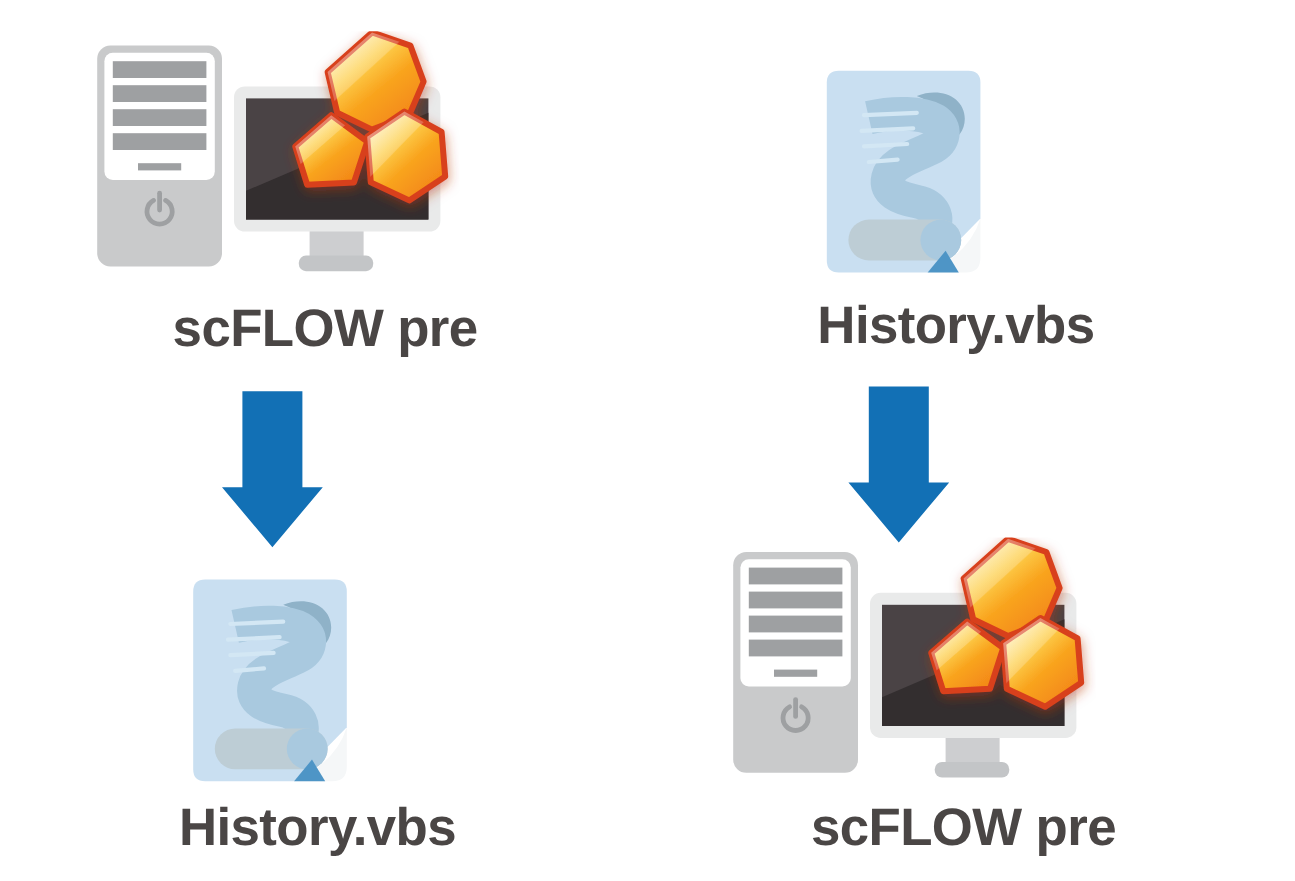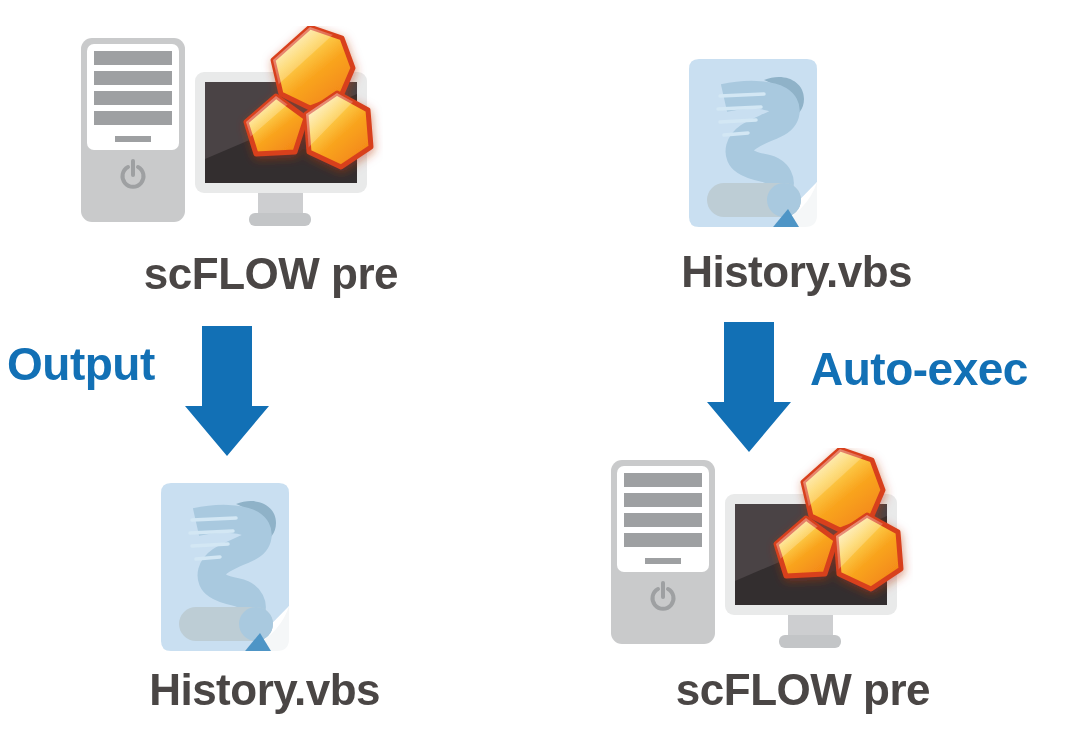--- a/index.html
+++ b/index.html
@@ -128,20 +128,18 @@
   <div id="label-bl" class="node-label">History.vbs</div>
 
   <svg id="icon-computer-br" class="icon-svg">
     <use href="#sym-computer"></use>
   </svg>
   <div id="label-br" class="node-label">scFLOW pre</div>
 
   <svg id="arrow-left" class="arrow-svg" width="88" height="134">
     <use href="#sym-arrow-down"></use>
   </svg>
-  <div id="action-left" class="action-label">Output</div>
 
   <svg id="arrow-right" class="arrow-svg" width="88" height="134">
     <use href="#sym-arrow-down"></use>
   </svg>
-  <div id="action-right" class="action-label">Auto-exec</div>
 
 </div>
 
 </body></html>

